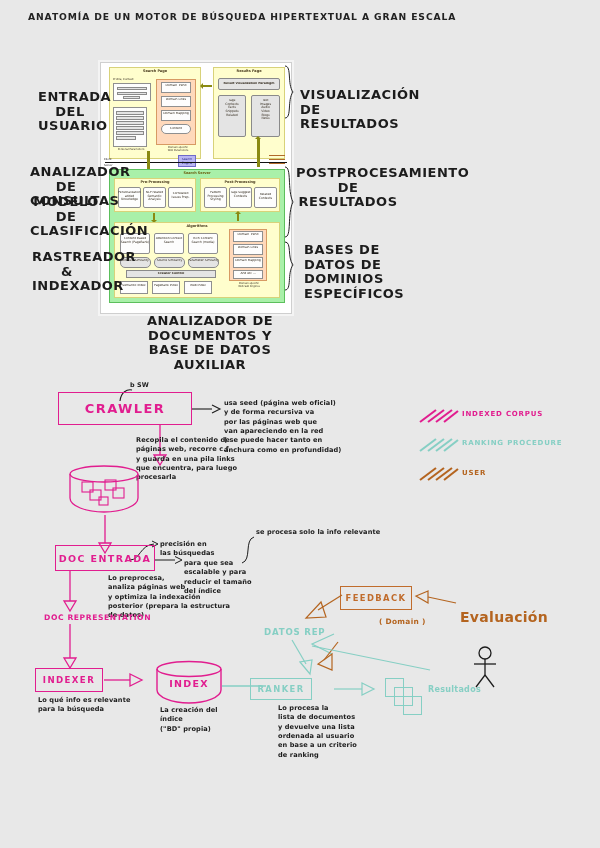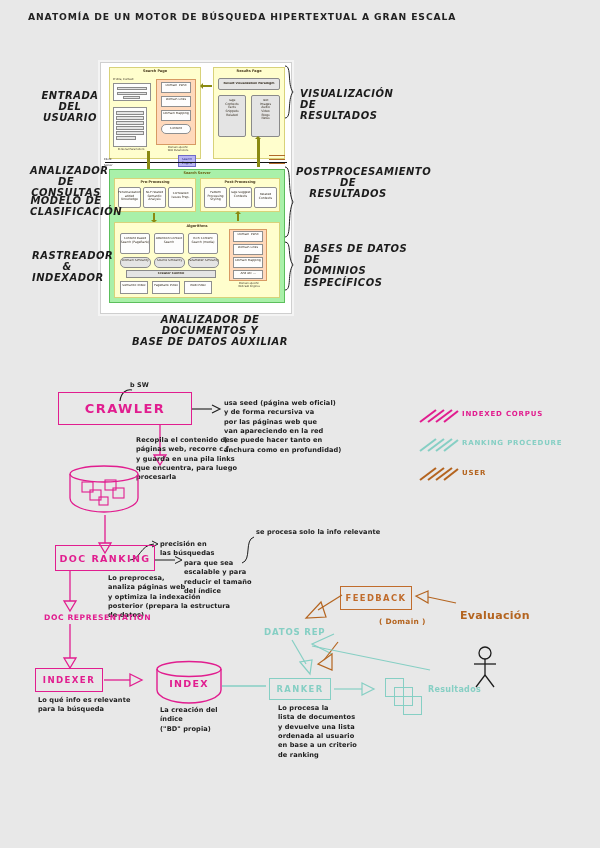--- a/index.html
+++ b/index.html
@@ -26,21 +26,21 @@
     line-height:1.42;
     color:#1c1c1c;
     letter-spacing:.1px;
   }
   #page-title{
     left:28px;top:12px;
     font-size:9.2px;
     letter-spacing:.9px;
     color:#222;
   }
-  .side-label{font-size:10px;letter-spacing:.5px;text-align:center;font-style:italic;}
+  .side-label{font-size:13px;letter-spacing:.5px;text-align:center;}
   
   #arch-figure{
     left:100px;top:62px;width:190px;height:250px;
     background:#ffffff;
     border:1px solid #cfcfcf;
     box-shadow:0 0 0 2px #f4f4f4;
     overflow:hidden;
     filter:blur(.22px);
   }
   .af{position:absolute;box-sizing:border-box;}
@@ -297,21 +297,21 @@
 </svg>
 <div class="abs hw-note" style="left:160px;top:540px;width:96px;white-space:pre-line;">precisión en
 las búsquedas</div>
 
 <svg class="abs" style="left:238px;top:530px;" width="30" height="34">
   <path d="M4,33 C14,30 6,10 16,7" fill="none" stroke="#1c1c1c" stroke-width="1"></path>
 </svg>
 <div class="abs hw-note" style="left:256px;top:528px;width:150px;">se procesa solo la info relevante</div>
 
 <div class="abs node n-mag" style="left:55px;top:545px;width:100px;height:26px;font-size:9.5px;">
-  <span>DOC  RANKING</span>
+  <span>DOC  ENTRADA</span>
 </div>
 
 <svg class="abs" style="left:155px;top:553px;" width="32" height="14">
   <line x1="0" y1="7" x2="20" y2="7" stroke="#1c1c1c" stroke-width="1"></line>
   <path d="M20,3.5 L27,7 L20,10.5" fill="none" stroke="#1c1c1c" stroke-width="1"></path>
 </svg>
 <div class="abs hw-note" style="left:184px;top:551px;width:126px;white-space:pre-line;text-align:left;margin-top:8px;">para que sea
 escalable y para
 reducir el tamaño
 del índice</div>
@@ -351,21 +351,21 @@
   <text x="34" y="27" text-anchor="middle" fill="#e11d8f" font-family="DejaVu Sans, sans-serif" font-size="9.5" font-weight="700" letter-spacing="1.3">INDEX</text>
 </svg>
 <div class="abs hw-note" style="left:160px;top:706px;width:110px;white-space:pre-line;">La creación del
 índice
 ("BD" propia)</div>
 
 <svg class="abs" style="left:222px;top:678px;" width="48" height="16">
   <line x1="0" y1="8" x2="44" y2="8" stroke="#86cfc4" stroke-width="1.3"></line>
 </svg>
 
-<div class="abs node n-teal" style="left:269px;top:678px;width:62px;height:22px;font-size:8.4px;">
+<div class="abs node n-teal" style="left:250px;top:678px;width:62px;height:22px;font-size:8.4px;">
   <span>RANKER</span>
 </div>
 <div class="abs hw-note" style="left:278px;top:704px;width:136px;white-space:pre-line;">Lo procesa la
 lista de documentos
 y devuelve una lista
 ordenada al usuario
 en base a un criterio
 de ranking</div>
 
 <svg class="abs" style="left:332px;top:680px;" width="50" height="18">
@@ -380,21 +380,21 @@
 
 <div class="abs node n-orng" style="left:340px;top:586px;width:72px;height:24px;font-size:8.4px;">
   <span>FEEDBACK</span>
 </div>
 <div class="abs hw t-orng" style="left:379px;top:618px;font-size:7.4px;">( Domain )</div>
 
 <svg class="abs" style="left:412px;top:590px;" width="48" height="20">
   <line x1="44" y1="13" x2="16" y2="7" stroke="#b4641f" stroke-width="1.2"></line>
   <path d="M16,1 L4,6 L16,13 Z" fill="none" stroke="#b4641f" stroke-width="1.2"></path>
 </svg>
-<div class="abs hw t-orng" style="left:460px;top:610px;font-size:11px;">Evaluación</div>
+<div class="abs hw t-orng" style="left:460px;top:610px;font-size:14px;">Evaluación</div>
 
 <svg class="abs" style="left:300px;top:592px;" width="46" height="32">
   <line x1="42" y1="3" x2="18" y2="18" stroke="#b4641f" stroke-width="1.2"></line>
   <path d="M21,10 L6,26 L26,25 Z" fill="none" stroke="#b4641f" stroke-width="1.2"></path>
 </svg>
 
 <div class="abs hw t-teal" style="left:264px;top:628px;font-size:8.6px;letter-spacing:.8px;">
   <span>DATOS REP</span>
 </div>
 

